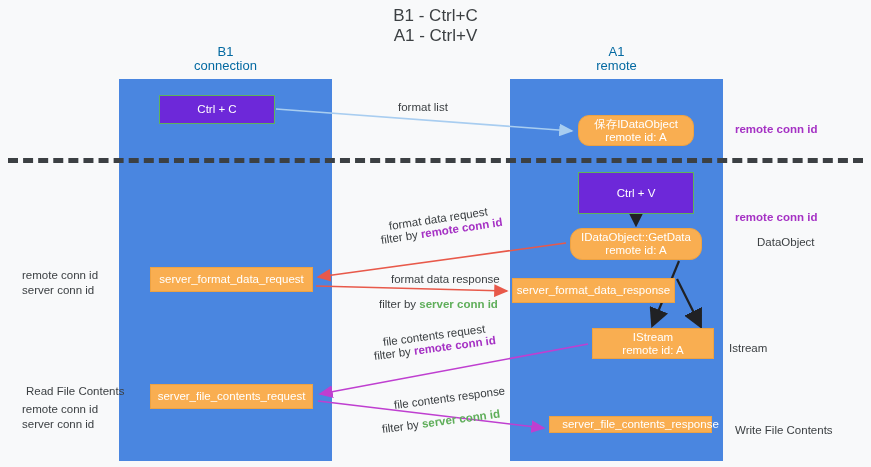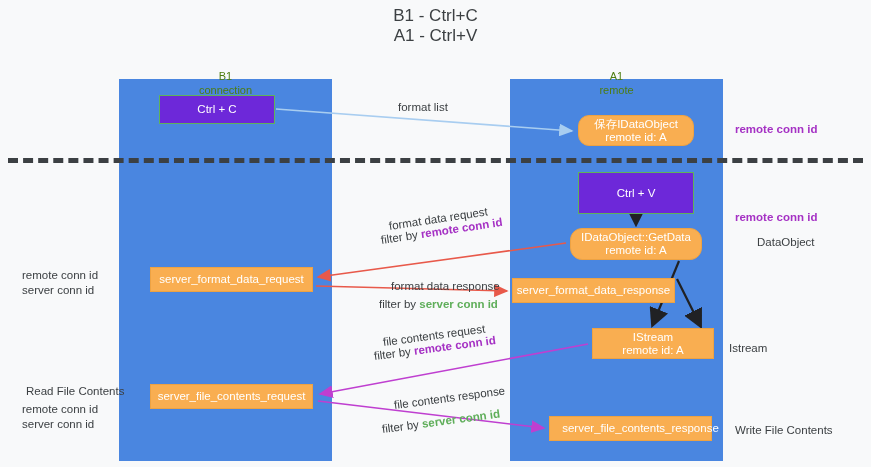--- a/index.html
+++ b/index.html
@@ -21,22 +21,22 @@
     text-align:center;font-size:17px;color:#3c4043;line-height:20px;
     white-space:pre-line;
   }
 
   
   .lane{position:absolute;background:#4a86e0;z-index:1;}
   .lane-b1{left:119px;top:79px;width:213px;height:382px;}
   .lane-a1{left:510px;top:79px;width:213px;height:382px;}
 
   .lane-head{
-    position:absolute;text-align:center;font-size:11px;color:#4d7c0f;
-    line-height:14px;white-space:pre-line;z-index:4;margin-top:24px;
+    position:absolute;text-align:center;font-size:13px;color:#0369a1;
+    line-height:14px;white-space:pre-line;z-index:4;
   }
   .head-b1{left:119px;top:45px;width:213px;}
   .head-a1{left:510px;top:45px;width:213px;}
 
   
   .divider{
     position:absolute;left:8px;top:158px;width:855px;height:0;
     border-top:5px dashed #3c4043;z-index:6;
   }
 
@@ -52,37 +52,37 @@
 
   
   .n-ctrlc   {left:159px;top:95px;width:116px;height:29px;}
   .n-idataobj{left:578px;top:115px;width:116px;height:31px;border-radius:11px;}
   .n-ctrlv   {left:578px;top:172px;width:116px;height:42px;}
   .n-getdata {left:570px;top:228px;width:132px;height:32px;border-radius:12px;}
   .n-sfdreq  {left:150px;top:267px;width:163px;height:25px;}
   .n-sfdres  {left:512px;top:278px;width:163px;height:25px;}
   .n-istream {left:592px;top:328px;width:122px;height:31px;}
   .n-sfcreq  {left:150px;top:384px;width:163px;height:25px;}
-  .n-sfcres  {left:549px;top:416px;width:163px;height:25px;padding-left:20px;}
+  .n-sfcres  {left:549px;top:416px;width:163px;height:17px;padding-left:20px;}
 
   
   .lbl{position:absolute;z-index:8;font-size:11.5px;color:#3c4043;white-space:nowrap;}
   .lbl .purple{color:#a531c4;font-weight:bold;}
   .lbl .green-t{color:#5fae5a;font-weight:bold;}
   .lbl.bold-purple{color:#a531c4;font-weight:bold;}
   .lbl.r2{line-height:15px;}
 
   .rot-a{transform:rotate(-8.5deg);transform-origin:left center;}
   .rot-b{transform:rotate(-7.5deg);transform-origin:left center;}
 
   
   .l-formatlist {left:398px;top:101px;}
   .l-fdreq      {left:389px;top:220px;}
   .l-fdreqf     {left:381px;top:234px;}
-  .l-fdres      {left:391px;top:280px;}
+  .l-fdres      {left:391px;top:273px;}
   .l-fdresf     {left:379px;top:298px;}
   .l-fcreq      {left:383px;top:336px;}
   .l-fcreqf     {left:374px;top:350px;}
   .l-fcres      {left:394px;top:399px;}
   .l-fcresf     {left:382px;top:423px;}
 
   .l-rcid-top   {left:735px;top:123px;}
   .l-rcid-mid   {left:735px;top:211px;}
   .l-dataobject {left:757px;top:236px;}
   .l-istream-r  {left:729px;top:342px;}

